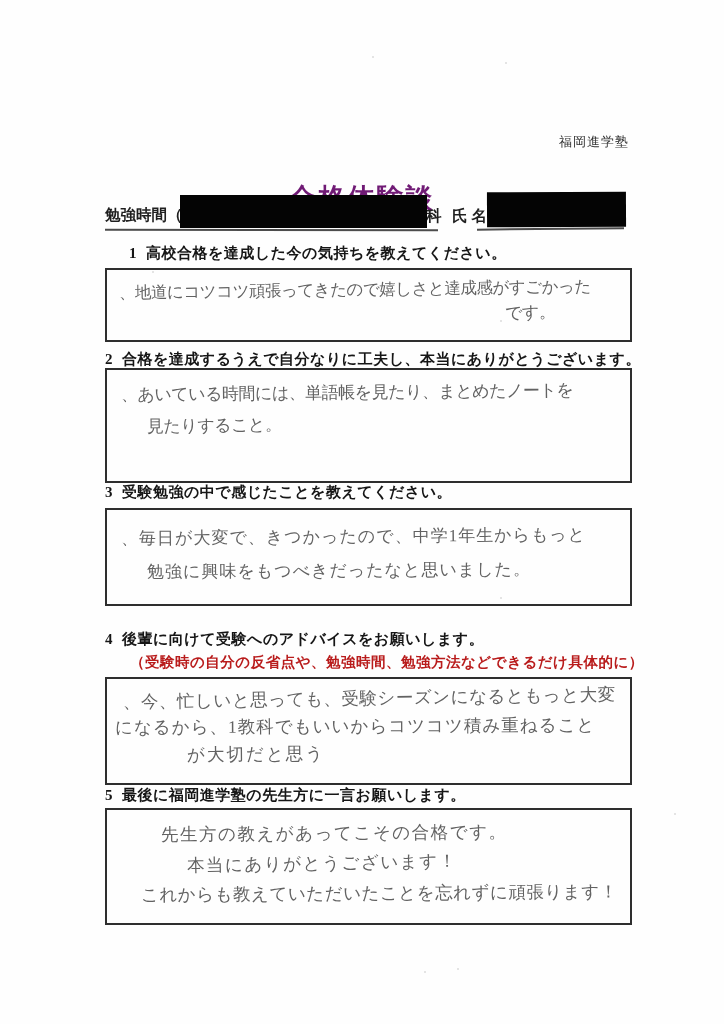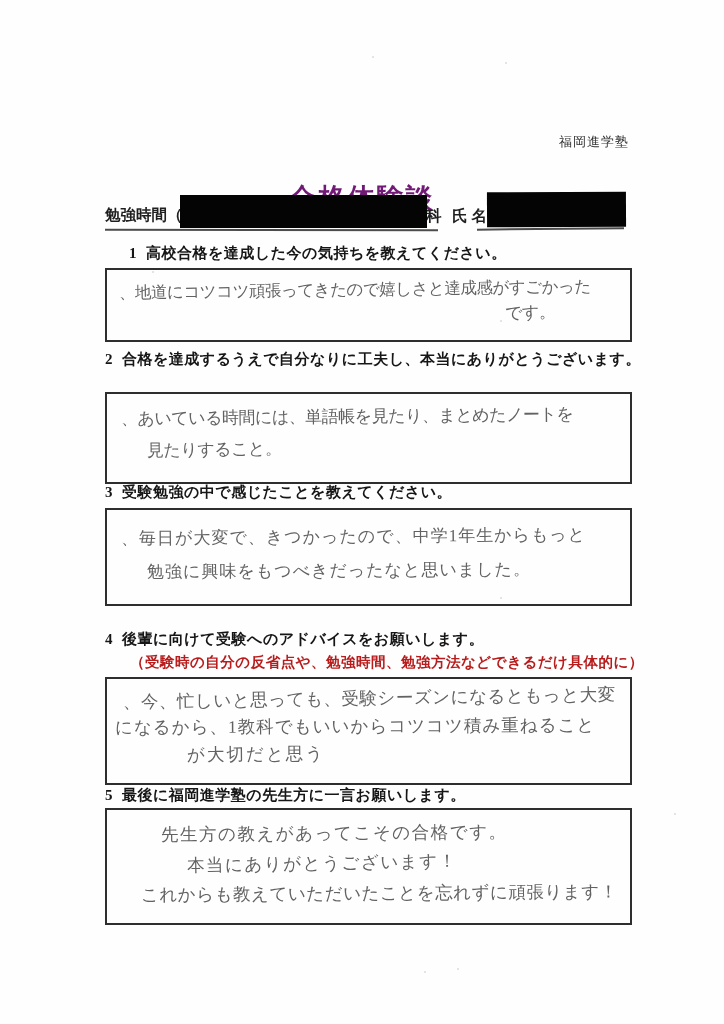--- a/index.html
+++ b/index.html
@@ -37,21 +37,21 @@
   .q-note{
     position:absolute;left:130px;font-size:14.5px;font-weight:600;
     letter-spacing:0.5px;color:#b91c1c;white-space:nowrap;
   }
   .q-num{margin-right:9px;}
   .abox{
     position:absolute;left:105px;width:527px;
     border:2px solid #2e2e2e;box-sizing:border-box;background:transparent;
   }
   .q1-label{top:244px;margin-left:24px;} .q1-box{top:268px;height:74px;}
-  .q2-label{top:350px;} .q2-box{top:392px;height:92px;}
+  .q2-label{top:350px;} .q2-box{top:368px;height:115px;}
   .q3-label{top:483px;} .q3-box{top:508px;height:98px;}
   .q4-label{top:630px;} .q4-note{top:653px;} .q4-box{top:677px;height:108px;}
   .q5-label{top:786px;} .q5-box{top:808px;height:117px;}
   .hw{
     position:absolute;
     font-family:cursive;
     color:#555555;
     font-size:16.5px;
     letter-spacing:-0.5px;
     white-space:nowrap;

